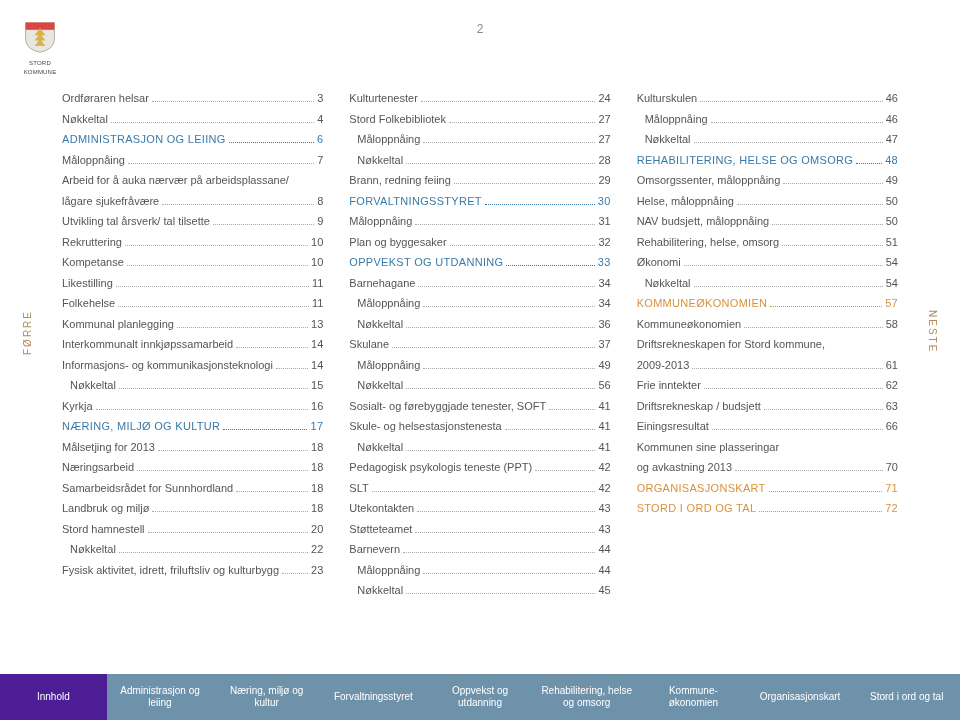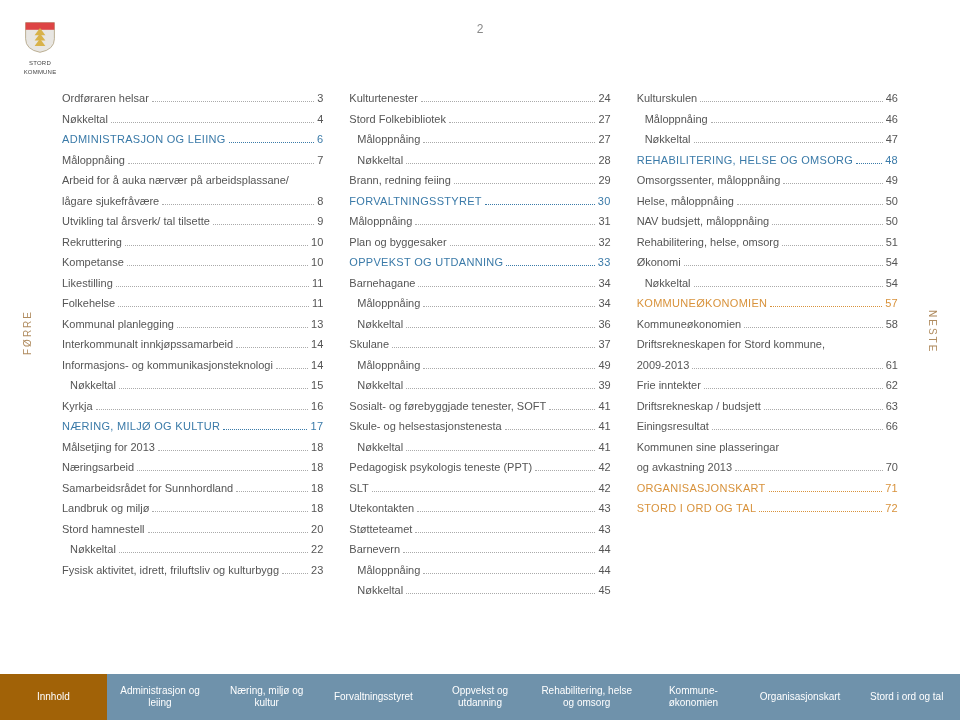--- a/index.html
+++ b/index.html
@@ -23,21 +23,21 @@
   .toc-row .label { flex-shrink: 0; }
   .toc-row .dots { flex: 1; border-bottom: 1px dotted #aaa; margin: 0 3px 3px 3px; min-width: 8px; }
   .toc-row .pg { flex-shrink: 0; }
   .toc-row.indent .label { padding-left: 8px; }
   .toc-row.caps .label, .toc-row.caps .pg { text-transform: uppercase; letter-spacing: 0.3px; }
   .toc-row.blue .label, .toc-row.blue .pg, .toc-row.blue .dots { color: #3a7aa8; border-color: #3a7aa8; }
   .toc-row.orange .label, .toc-row.orange .pg, .toc-row.orange .dots { color: #d8923b; border-color: #d8923b; }
 
   .bottom-nav { position: absolute; left: 0; bottom: 0; width: 960px; height: 46px; display: flex; }
   .nav-item { flex: 1; display: flex; align-items: center; justify-content: center; text-align: center; font-size: 10px; line-height: 12px; padding: 0 6px; color: #fff; }
-  .nav-item.dark { background: #a16207; }
+  .nav-item.dark { background: #4c1d95; }
   .nav-item.light { background: #6f92ab; }
 </style>
 </head>
 <body>
 
 <div class="page">
 
   <div class="logo">
     <svg viewBox="0 0 40 36">
       <path d="M4 2 L36 2 L36 20 Q36 32 20 35 Q4 32 4 20 Z" fill="#e8e6e2" stroke="#b5a88a" stroke-width="1"></path>
@@ -243,21 +243,21 @@
           <span class="pg">37</span>
         </div>
         <div class="toc-row indent">
           <span class="label">Måloppnåing</span>
           <span class="dots"></span>
           <span class="pg">49</span>
         </div>
         <div class="toc-row indent">
           <span class="label">Nøkkeltal</span>
           <span class="dots"></span>
-          <span class="pg">39</span>
+          <span class="pg">56</span>
         </div>
         <div class="toc-row">
           <span class="label">Sosialt- og førebyggjade tenester, SOFT</span>
           <span class="dots"></span>
           <span class="pg">41</span>
         </div>
         <div class="toc-row">
           <span class="label">Skule- og helsestasjonstenesta</span>
           <span class="dots"></span>
           <span class="pg">41</span>

